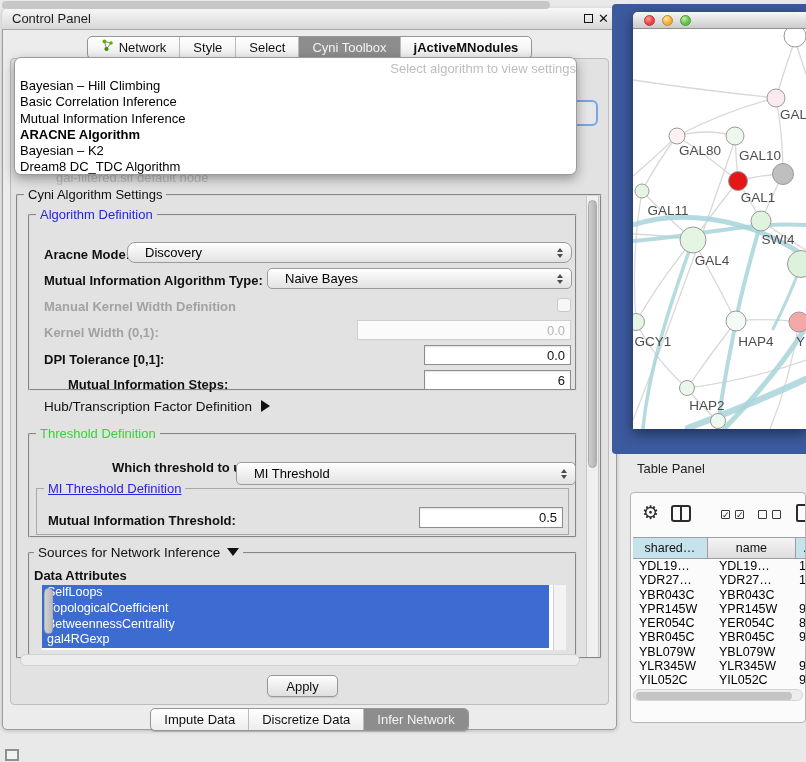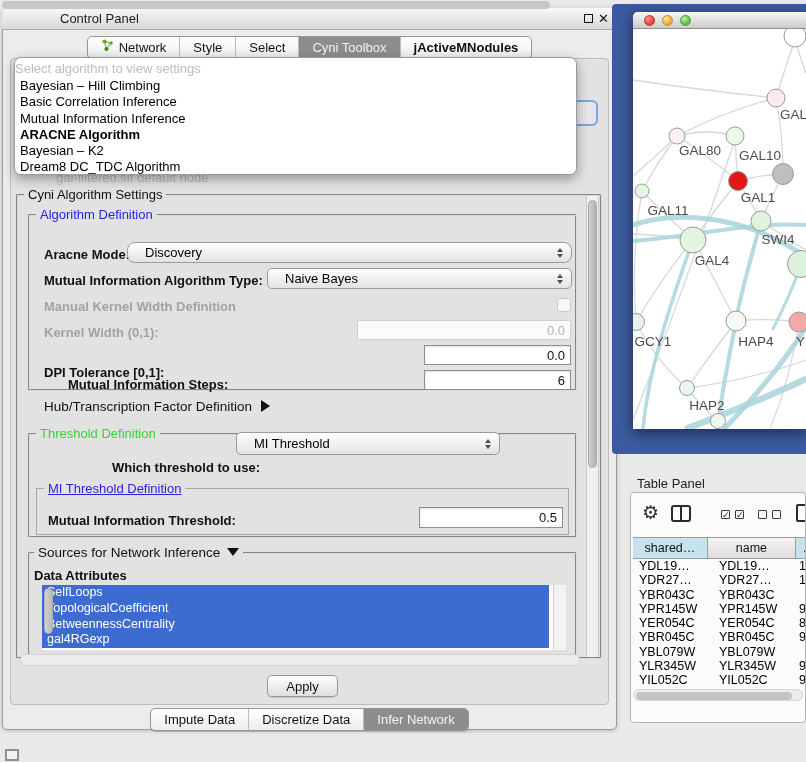--- a/index.html
+++ b/index.html
@@ -8,21 +8,21 @@
   }
   *{margin:0;padding:0;box-sizing:border-box;}
   html,body{width:806px;height:762px;}
   body{background:#e9e9e9;font-family:"Liberation Sans",sans-serif;position:relative;overflow:hidden;color:#111;}
 
   
   #control-panel{position:absolute;left:2px;top:8px;width:615px;height:722px;background:#ececec;
     border:1px solid #9c9c9c;border-radius:6px 6px 5px 5px;box-shadow:0 1px 4px rgba(0,0,0,.2);}
   #cp-titlebar{position:absolute;left:2px;top:8px;width:615px;height:22px;
     background:linear-gradient(#f8f8f8,#d8d8d8);border-bottom:1px solid #a6a6a6;border-radius:6px 6px 0 0;}
-  #cp-title{position:absolute;left:10px;top:3px;font-size:13px;color:#1c1c1c;margin-left:48px;}
+  #cp-title{position:absolute;left:10px;top:3px;font-size:13px;color:#1c1c1c;}
   #cp-min{position:absolute;left:584px;top:14px;width:9px;height:9px;border:1.5px solid #111;background:transparent;}
   #cp-close{position:absolute;left:598px;top:11px;font-size:13px;font-weight:bold;color:#111;
     font-family:"DejaVu Sans",sans-serif;line-height:16px;}
 
   
   .tabs-wrap{position:absolute;left:2px;width:615px;display:flex;justify-content:center;}
   #top-tabs-wrap{top:36px;}
   #bottom-tabs-wrap{top:708px;}
   .seg{display:flex;border:1px solid #969696;border-radius:5px;overflow:hidden;
     background:linear-gradient(#ffffff,#ededed);height:23px;box-shadow:0 1px 1px rgba(0,0,0,.18);}
@@ -32,21 +32,21 @@
   .seg .si.active{background:var(--tab-gray);color:#f3f3f3;}
   .si.heavy{font-weight:bold;}
 
   
   #content-panel{position:absolute;left:10px;top:58px;width:599px;height:647px;background:#e2e2e2;
     border:1px solid #bdbdbd;border-radius:4px;}
 
   
   #algo-popup{position:absolute;left:14px;top:57px;width:563px;height:118px;background:#fff;
     border:1px solid #9a9a9a;border-radius:7px;box-shadow:0 4px 12px rgba(0,0,0,.35);z-index:50;padding-top:2px;}
-  #algo-placeholder{text-align:left;color:#bdbdbd;font-size:13px;height:18px;line-height:18px;}
+  #algo-placeholder{text-align:right;color:#bdbdbd;font-size:13px;height:18px;line-height:18px;}
   .popup-item{font-size:13px;height:16.3px;line-height:16.3px;padding-left:5px;color:#000;}
   .popup-item.b{font-weight:bold;}
 
   
   #hidden-combo-text{position:absolute;left:56px;top:170px;font-size:13px;color:#b9b9b9;z-index:5;}
   #hidden-combo-frag{position:absolute;left:556px;top:100px;width:42px;height:26px;border:2px solid #7aa4e8;
     border-radius:6px;background:#e6e6e6;z-index:4;}
 
   
   .group{position:absolute;border:2px groove #dadada;border-radius:2px;}
@@ -115,21 +115,21 @@
     border-bottom:1px solid #909090;border-radius:5px 0 0 0;}
   .tl{position:absolute;top:3px;width:11px;height:11px;border-radius:50%;}
   #tl-red{left:11px;background:radial-gradient(circle at 35% 30%,#ff9a96,#e8423f 60%);border:1px solid #b93734;}
   #tl-yellow{left:29px;background:radial-gradient(circle at 35% 30%,#ffe9a8,#f0ad34 60%);border:1px solid #c08a28;}
   #tl-green{left:47px;background:radial-gradient(circle at 35% 30%,#c0f0a8,#61c04a 60%);border:1px solid #4c9a3a;}
   #net-canvas{position:absolute;left:0;top:17px;width:173px;height:400px;overflow:hidden;}
   #net-svg{display:block;}
   #net-svg text{font-family:"Liberation Sans",sans-serif;}
 
   
-  #table-panel-title{position:absolute;left:637px;top:476px;font-size:13px;color:#222;}
+  #table-panel-title{position:absolute;left:637px;top:461px;font-size:13px;color:#222;}
   #table-panel{position:absolute;left:630px;top:492px;width:176px;height:231px;background:#fbfbfb;
     border:1px solid #b5b5b5;border-radius:4px;overflow:hidden;}
   #tp-toolbar{position:absolute;left:0;top:0;width:100%;height:44px;}
   #gear-icon{position:absolute;left:11px;top:8px;font-size:19px;color:#2c2c2c;font-family:"DejaVu Sans",sans-serif;}
   #col-icon{position:absolute;left:40px;top:12px;width:20px;height:17px;border:2px solid #2b2b2b;border-radius:3px;}
   #col-icon::after{content:"";position:absolute;left:7px;top:0;width:2px;height:13px;background:#2b2b2b;}
   .cb-pair{position:absolute;top:17px;display:flex;gap:5px;}
   #checks-on{left:90px;} #checks-off{left:127px;}
   .cbx{width:9px;height:9px;border:1.5px solid #3a3a3a;border-radius:1px;font-size:9px;line-height:8px;color:#222;text-align:center;}
   #doc-icon{position:absolute;left:165px;top:11px;width:16px;height:18px;border:2px solid #2b2b2b;border-radius:2px;}
@@ -228,39 +228,39 @@
 </div>
 
 <span class="glabel dis" style="left:44px;top:299px;">Manual Kernel Width Definition</span>
 <div id="manual-kernel-check"></div>
 
 <span class="glabel dis" style="left:44px;top:325px;">Kernel Width (0,1):</span>
 <div class="field disabled" style="left:357px;top:320px;width:214px;height:20px;">
   <span>0.0</span>
 </div>
 
-<span class="glabel" style="left:44px;top:365px;">DPI Tolerance [0,1]:</span>
+<span class="glabel" style="left:44px;top:352px;">DPI Tolerance [0,1]:</span>
 <div class="field" style="left:424px;top:345px;width:147px;height:20px;">
   <span>0.0</span>
 </div>
 
 <span class="glabel" style="left:44px;top:377px;padding-left:24px;">Mutual Information Steps:</span>
 <div class="field" style="left:424px;top:370px;width:147px;height:20px;">
   <span>6</span>
 </div>
 
 <span class="glabel plain" style="left:44px;top:399px;">
   <span>Hub/Transcription Factor Definition</span><span class="tri-right"></span>
 </span>
 
 <div id="thresh-group" class="group"></div>
 <span class="gtitle green" style="left:36px;top:426px;">Threshold Definition</span>
 
 <span class="glabel" style="left:112px;top:460px;">Which threshold to use:</span>
-<div class="combo" style="left:236px;top:432px;width:264px;height:23px;">
+<div class="combo" style="left:236px;top:462px;width:340px;height:23px;">
   <span>MI Threshold</span>
   <span class="spin">
       <i class="up"></i>
       <i class="dn"></i>
     </span>
 </div>
 
 <div id="mithresh-group"></div>
 <span class="gtitle blue" style="left:44px;top:481px;text-decoration:underline;">MI Threshold Definition</span>
 

